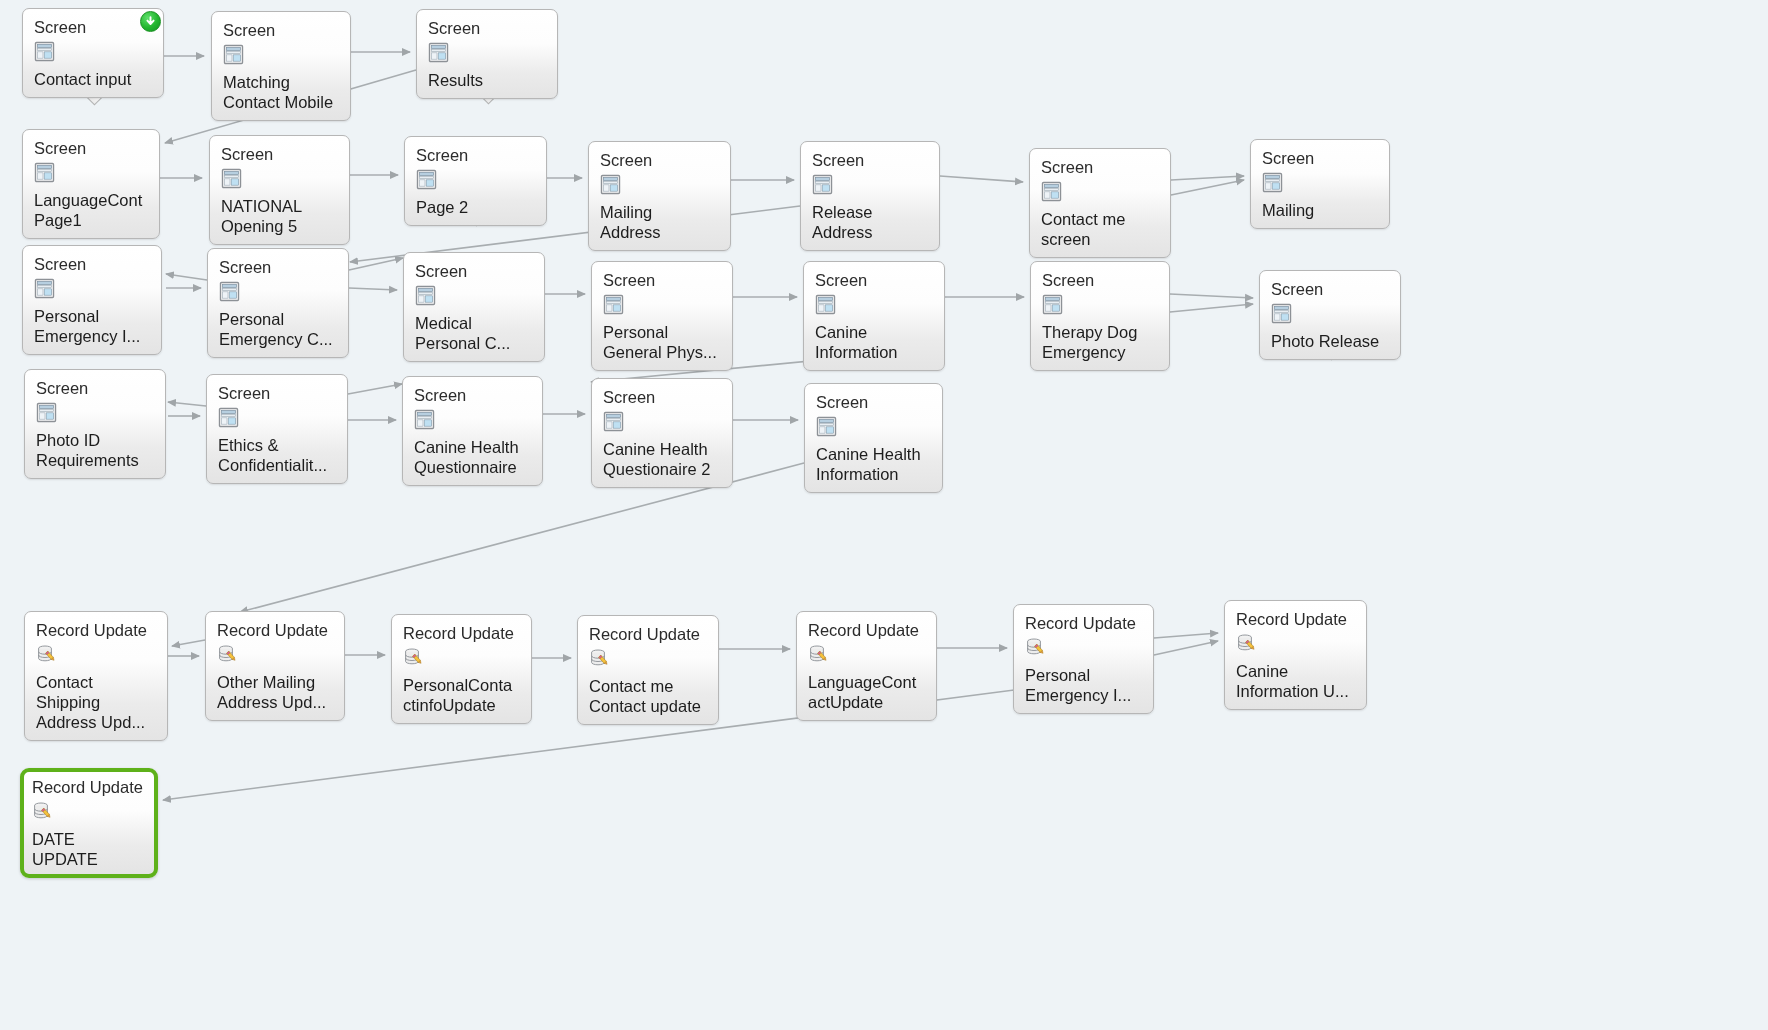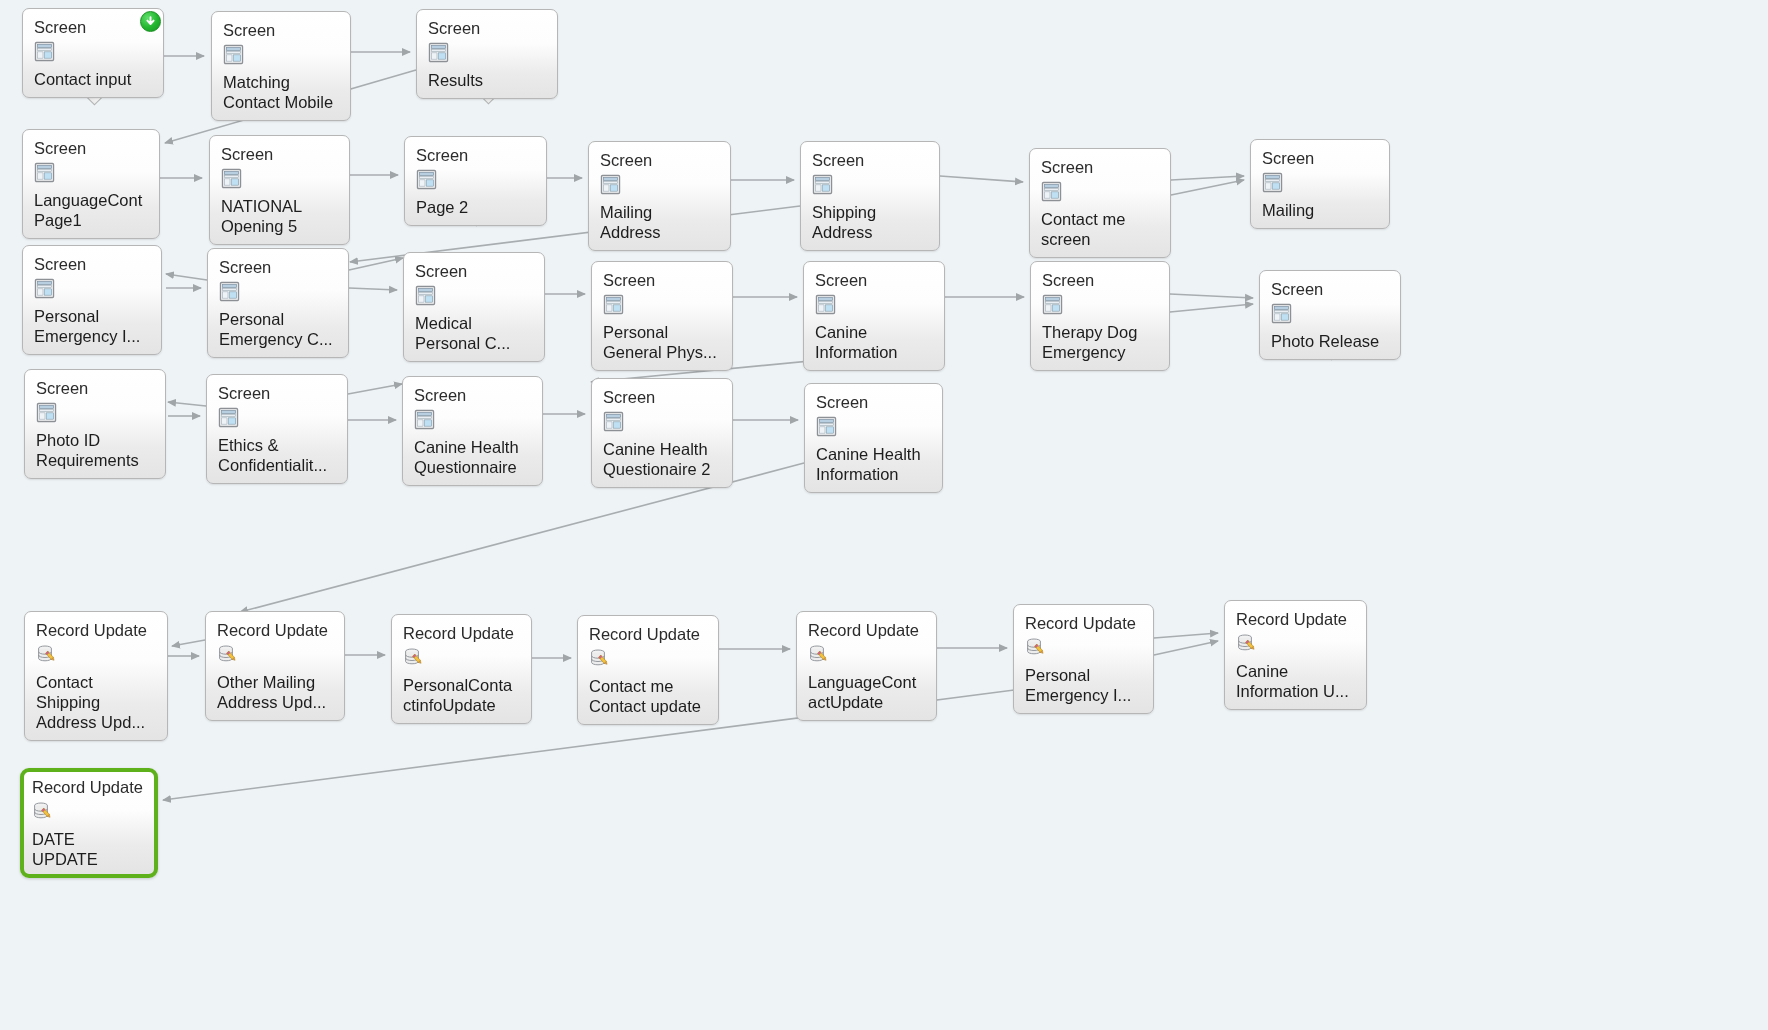--- a/index.html
+++ b/index.html
@@ -251,21 +251,21 @@
       <div class="node" style="left: 800px; top: 141px; width: 140px; min-height: 79px;">
         <div class="node-type">Screen</div>
         <div class="node-body">
           <svg class="icon" viewBox="0 0 21 21">
             <rect x="1.5" y="1.5" width="18" height="18" rx="1" fill="#fdfdfd" stroke="#8d9196" stroke-width="1.4"></rect>
             <rect x="3.4" y="3.4" width="14.2" height="3.2" fill="#b7cfe0" stroke="#7f93a3" stroke-width="0.7"></rect>
             <rect x="3.4" y="7.6" width="14.2" height="2.0" fill="#e8eef3" stroke="#9aa7b2" stroke-width="0.6"></rect>
             <rect x="3.4" y="10.8" width="5.6" height="6.4" fill="#eef3f7" stroke="#9aa7b2" stroke-width="0.6"></rect>
             <rect x="10.2" y="10.8" width="7.4" height="6.4" fill="#bfe0f2" stroke="#7f93a3" stroke-width="0.6"></rect>
           </svg>
-          <div class="node-label">Shipping
+          <div class="node-label">Release
 Address</div>
         </div>
       </div>
       <div class="connector" style="left: 862.5px; top: 213px;"></div>
       <div class="node" style="left: 1029px; top: 148px; width: 142px; min-height: 79px;">
         <div class="node-type">Screen</div>
         <div class="node-body">
           <svg class="icon" viewBox="0 0 21 21">
             <rect x="1.5" y="1.5" width="18" height="18" rx="1" fill="#fdfdfd" stroke="#8d9196" stroke-width="1.4"></rect>
             <rect x="3.4" y="3.4" width="14.2" height="3.2" fill="#b7cfe0" stroke="#7f93a3" stroke-width="0.7"></rect>

